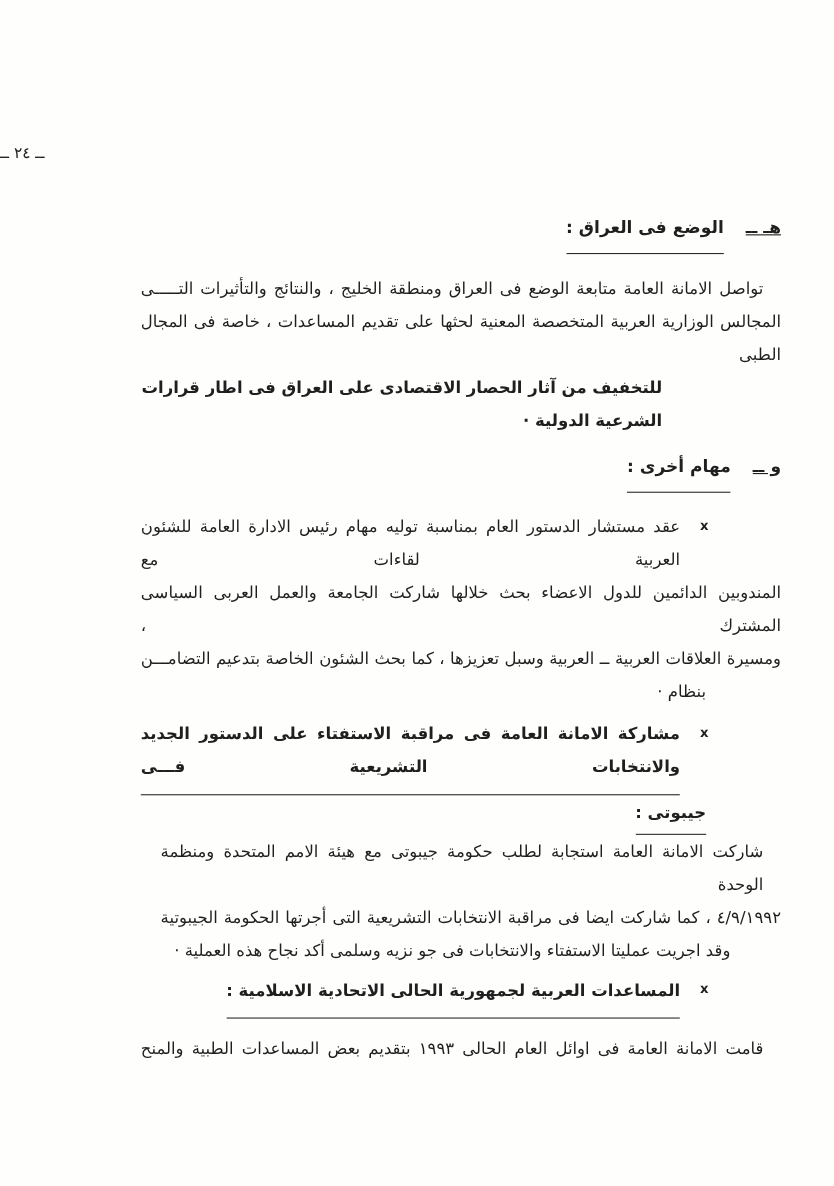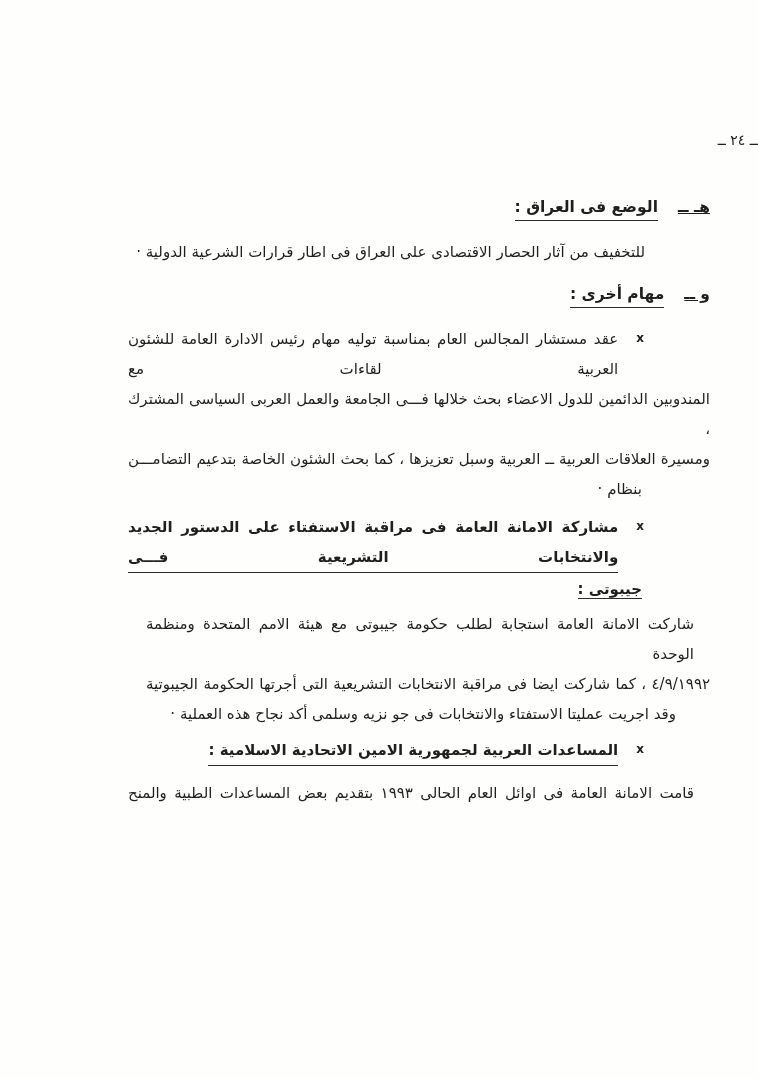--- a/index.html
+++ b/index.html
@@ -8,77 +8,79 @@
     width:758px; height:1078px; overflow:hidden;
     font-family:"DejaVu Sans", sans-serif;
   }
   .page {
     position:relative; width:758px; height:1078px;
     background:#fefefdf5; background-color:#fefefd;
     color:#1f1f1f; direction:rtl;
   }
   .page-number {
     position:absolute; top:132px; left:0; right:0;
-    text-align:right; font-size:14px; letter-spacing:1px; color:#222;
+    text-align:left; font-size:14px; letter-spacing:1px; color:#222;
   }
   .content {
     position:absolute; top:194px; right:48px; width:582px;
     font-size:15px; line-height:30px;
   }
   .sec-heading { display:flex; align-items:baseline; gap:20px; font-weight:bold; line-height:26px; font-size:15.5px; }
   .sec-marker { white-space:nowrap;text-decoration:underline; }
-  .u { border-bottom:1.4px solid #2b2b2b; padding-bottom:0; }
+  .u { border-bottom:1.4px solid #2b2b2b; padding-bottom:10px; }
   .para { }
   .line { line-height:30px; text-align:right; }
   .j { text-align:justify; text-align-last:justify; }
   .indent-first { padding-right:16px; }
-  .iraq-last { margin-right:65px; }
+  .iraq-last { margin-right:108px;font-weight:bold; }
   .bullet-line { display:flex; align-items:baseline; gap:18px; padding-right:66px; line-height:30px; }
   .bullet { font-size:12px; font-weight:bold; flex:0 0 auto; transform:translateY(-2px); }
   .bullet-text { flex:1 1 auto; display:block; }
   .bold { font-weight:bold; }
   .item1-last { margin-right:68px; }
   .djib-line2 { margin-right:68px; line-height:32px; }
   .djib-last { margin-right:60px; }
-  .closing-line { margin-right:34px; }
+  .closing-line { margin-right:46px; }
   .mt16 { margin-top:16px; } .mt14 { margin-top:14px; } .mt12 { margin-top:12px; }
   .mt8 { margin-top:8px; } .mt6 { margin-top:6px; } .mt4 { margin-top:4px;margin-left:18px; } .mt0 { margin-top:0; }
   .heading-block { line-height:31px; }
 </style>
 </head>
 <body>
 
 <div class="page">
 
   <div class="page-number">ــ ٢٤ ــ</div>
 
   <div class="content">
 
     <div class="section">
       <div class="sec-heading">
         <span class="sec-marker">هـ ــ</span>
         <span class="u">الوضع فى العراق :</span>
       </div>
       <div class="para mt16">
+        <div class="line j indent-first">تواصل الامانة العامة متابعة الوضع فى العراق ومنطقة الخليج ، والنتائج والتأثيرات التـــــى</div>
+        <div class="line j">المجالس الوزارية العربية المتخصصة المعنية لحثها على تقديم المساعدات ، خاصة فى المجال الطبى</div>
         <div class="line iraq-last">للتخفيف من آثار الحصار الاقتصادى على العراق فى اطار قرارات الشرعية الدولية ·</div>
       </div>
     </div>
 
     <div class="section">
       <div class="sec-heading mt14">
         <span class="sec-marker">و ــ</span>
         <span class="u">مهام أخرى :</span>
       </div>
 
       <div class="item mt16">
         <div class="bullet-line">
           <span class="bullet">x</span>
-          <span class="bullet-text j">عقد مستشار المجالس العام بمناسبة توليه مهام رئيس الادارة العامة للشئون العربية لقاءات مع</span>
+          <span class="bullet-text j">عقد مستشار الدستور العام بمناسبة توليه مهام رئيس الادارة العامة للشئون العربية لقاءات مع</span>
         </div>
-        <div class="line j">المندوبين الدائمين للدول الاعضاء بحث خلالها فـــى الجامعة والعمل العربى السياسى المشترك ،</div>
+        <div class="line j">المندوبين الدائمين للدول الاعضاء بحث خلالها شاركت الجامعة والعمل العربى السياسى المشترك ،</div>
         <div class="line j">ومسيرة العلاقات العربية ــ العربية وسبل تعزيزها ، كما بحث الشئون الخاصة بتدعيم التضامـــن</div>
         <div class="line item1-last">بنظام ·</div>
       </div>
 
       <div class="item mt8">
         <div class="heading-block bold">
           <div class="bullet-line">
             <span class="bullet">x</span>
             <span class="bullet-text j u">مشاركة الامانة العامة فى مراقبة الاستفتاء على الدستور الجديد والانتخابات التشريعية فـــى</span>
           </div>
@@ -87,21 +89,21 @@
         <div class="para mt4">
           <div class="line j indent-first">شاركت الامانة العامة استجابة لطلب حكومة جيبوتى مع هيئة الامم المتحدة ومنظمة الوحدة</div>
           <div class="line j">٤/٩/١٩٩٢ ، كما شاركت ايضا فى مراقبة الانتخابات التشريعية التى أجرتها الحكومة الجيبوتية</div>
         </div>
         <div class="line closing-line mt0">وقد اجريت عمليتا الاستفتاء والانتخابات فى جو نزيه وسلمى أكد نجاح هذه العملية ·</div>
       </div>
 
       <div class="item mt6">
         <div class="bullet-line bold">
           <span class="bullet">x</span>
-          <span class="u">المساعدات العربية لجمهورية الامين الاتحادية الاسلامية :</span>
+          <span class="u">المساعدات العربية لجمهورية الحالى الاتحادية الاسلامية :</span>
         </div>
         <div class="para mt12">
           <div class="line j indent-first">قامت الامانة العامة فى اوائل العام الحالى ١٩٩٣ بتقديم بعض المساعدات الطبية والمنح</div>
 
         </div>
       </div>
 
     </div>
   </div>
 </div>

